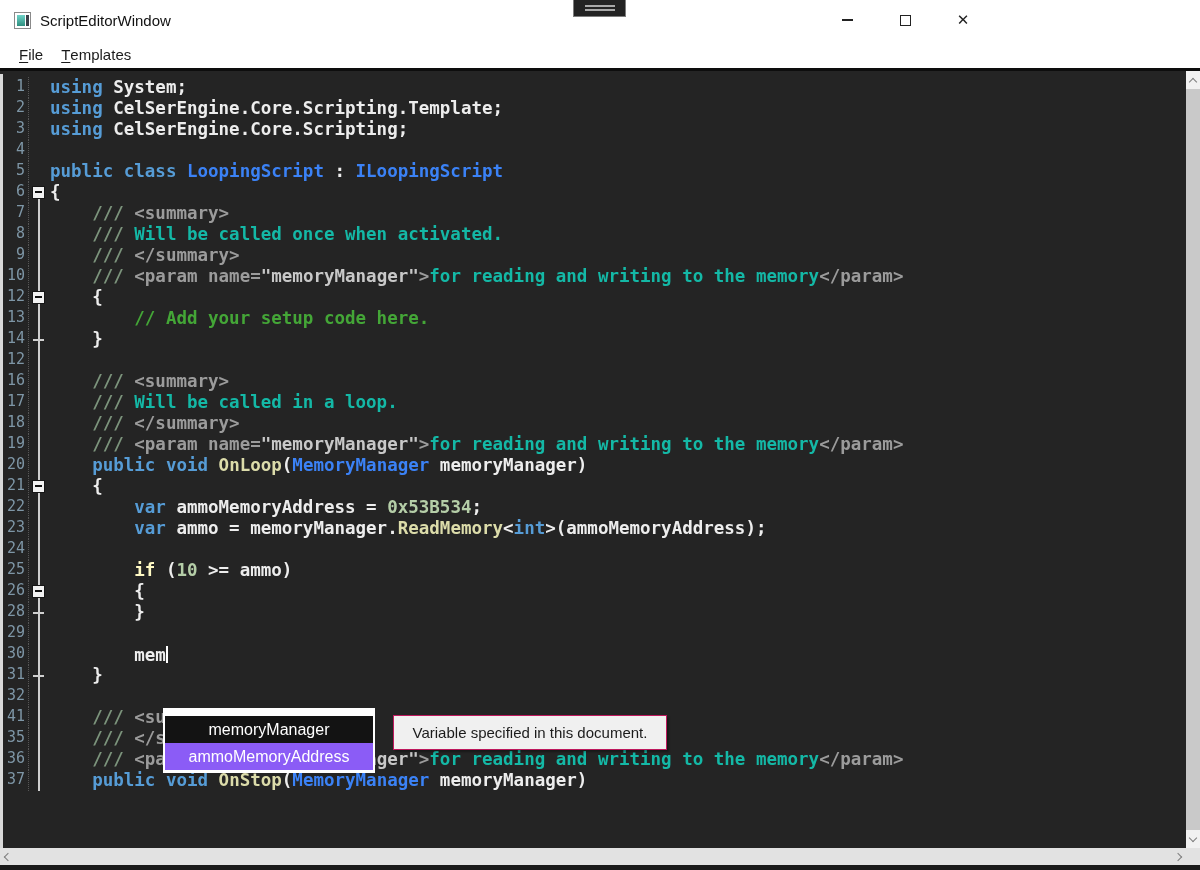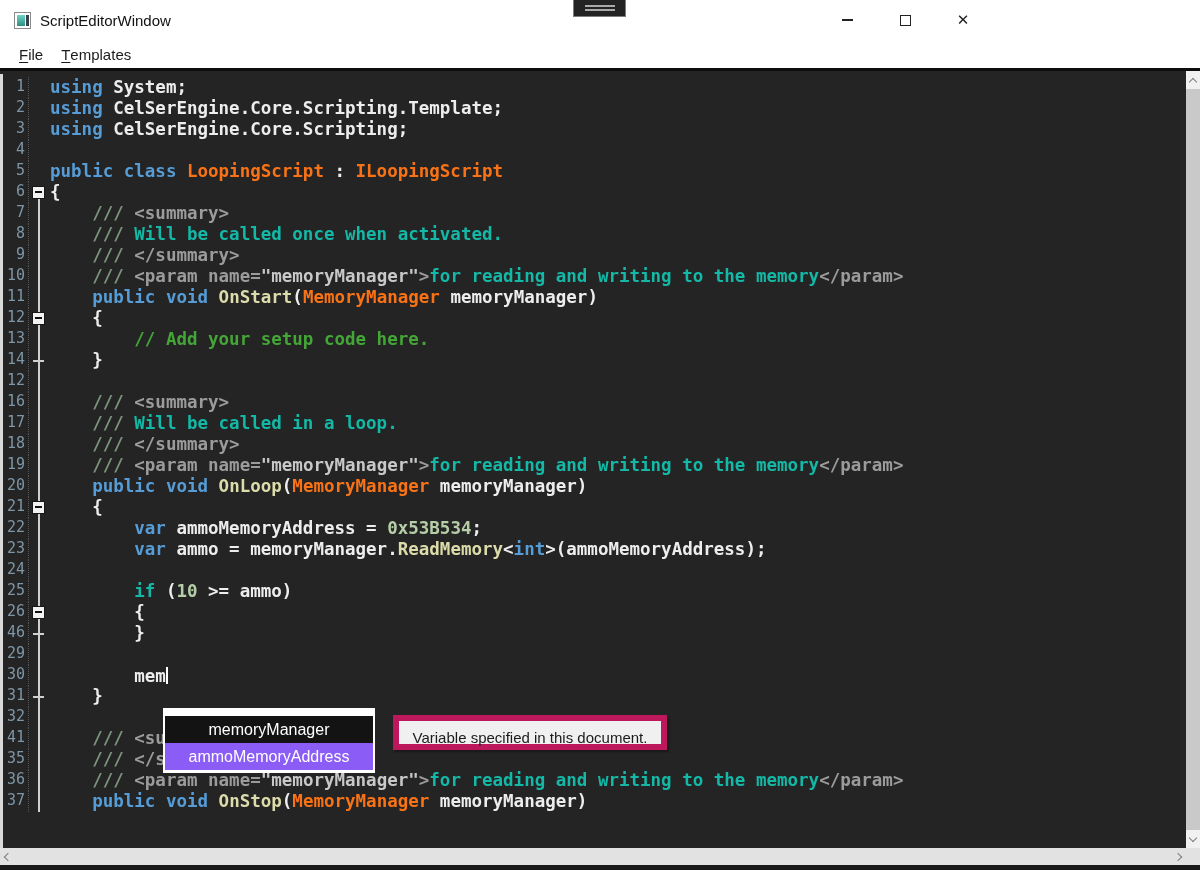--- a/index.html
+++ b/index.html
@@ -45,35 +45,35 @@
   .vl{position:absolute;left:9px;top:0;bottom:0;width:1.5px;background:#d0d0d0}
   .vl.half{top:10px}
   .fbox{position:absolute;left:3px;top:4px;width:13px;height:13px;background:#f2f2f2;
     border:1px solid #161616}
   .fbox::after{content:'';position:absolute;left:2px;right:2px;top:4.2px;height:1.6px;background:#111}
   .fend{position:absolute;left:4px;top:10px;width:11px;height:1.5px;background:#d0d0d0}
   .code{flex:1;font:700 17.5px "DejaVu Sans Mono",monospace;color:#ededed}
   .caret{display:inline-block;width:2px;height:17px;background:#fff;transform:translateY(2px)}
 
   
-  .kw{color:#569cd6}.typ{color:#f97316}.met{color:#dcdcaa}.num{color:#b5cea8}
+  .kw{color:#569cd6}.typ{color:#3b82f6}.met{color:#dcdcaa}.num{color:#b5cea8}
   .pln{color:#ededed}.doc{color:#14b8a6}.cmt{color:#44a637}.doc-d{color:#7c947c}
-  .tag{color:#9b9b9b}.attr{color:#c8c8c8}.ctl{color:#14b8a6}
+  .tag{color:#9b9b9b}.attr{color:#c8c8c8}.ctl{color:#fef9c3}
 
   
   .popup{position:absolute;left:163px;top:637px;width:212px;background:#131313;
     border:2px solid #fff;border-top-width:8px;border-bottom-width:3px}
   
   .popup-item{height:27px;line-height:27px;text-align:center;color:#fff;font-size:16px;
     font-family:"Liberation Sans",sans-serif}
   .popup-item.selected{background:#8b5cf6}
 
   
   .tooltip{position:absolute;left:393px;top:644px;width:274px;height:35px;line-height:33px;
-    text-align:center;background:#f0f0f0;border:6px solid #be185d;
+    text-align:center;background:#f0f0f0;border:1px solid #be185d;
     box-shadow:2px 2px 2px rgba(0,0,0,.35);color:#1b1b1b;font-size:15px}
 
   
   .hscroll{position:absolute;left:0;top:777px;width:1186px;height:17px;background:#e2e2e2;
     display:flex;justify-content:space-between;align-items:center;padding:0 5px}
   .chev{width:6px;height:6px;border-left:1.5px solid #7e7e7e;border-top:1.5px solid #7e7e7e;
     display:inline-block}
   .chev.left{transform:rotate(-45deg)}
   .chev.right{transform:rotate(135deg)}
   .chev.up{transform:rotate(45deg);margin-top:3px}
@@ -123,37 +123,36 @@
         <div class="line"><span class="ln">1</span><span class="fold"></span><span class="code"><span class="kw">using</span><span class="pln"> System;</span></span></div>
         <div class="line"><span class="ln">2</span><span class="fold"></span><span class="code"><span class="kw">using</span><span class="pln"> CelSerEngine.Core.Scripting.Template;</span></span></div>
         <div class="line"><span class="ln">3</span><span class="fold"></span><span class="code"><span class="kw">using</span><span class="pln"> CelSerEngine.Core.Scripting;</span></span></div>
         <div class="line"><span class="ln">4</span><span class="fold"></span><span class="code"></span></div>
         <div class="line"><span class="ln">5</span><span class="fold"></span><span class="code"><span class="kw">public class </span><span class="typ">LoopingScript</span><span class="pln"> : </span><span class="typ">ILoopingScript</span></span></div>
         <div class="line"><span class="ln">6</span><span class="fold"><i class="vl half"></i><i class="fbox"></i></span><span class="code"><span class="pln">{</span></span></div>
         <div class="line"><span class="ln">7</span><span class="fold"><i class="vl"></i></span><span class="code"><span class="doc-d">    /// </span><span class="tag">&lt;summary&gt;</span></span></div>
         <div class="line"><span class="ln">8</span><span class="fold"><i class="vl"></i></span><span class="code"><span class="doc-d">    /// </span><span class="doc">Will be called once when activated.</span></span></div>
         <div class="line"><span class="ln">9</span><span class="fold"><i class="vl"></i></span><span class="code"><span class="doc-d">    /// </span><span class="tag">&lt;/summary&gt;</span></span></div>
         <div class="line"><span class="ln">10</span><span class="fold"><i class="vl"></i></span><span class="code"><span class="doc-d">    /// </span><span class="tag">&lt;param name=</span><span class="attr">"memoryManager"</span><span class="tag">&gt;</span><span class="doc">for reading and writing to the memory</span><span class="tag">&lt;/param&gt;</span></span></div>
-        <div class="line"><span class="ln">11</span><span class="fold"><i class="vl"></i></span><span class="code"><span class="pln">    </span><span class="kw">public void </span><span class="met">OnStart</span><span class="pln">(</span><span class="typ">MemoryManager</span><span class="pln"> memoryManager)</span></span></div>
         <div class="line"><span class="ln">12</span><span class="fold"><i class="vl"></i><i class="fbox"></i></span><span class="code"><span class="pln">    {</span></span></div>
         <div class="line"><span class="ln">13</span><span class="fold"><i class="vl"></i></span><span class="code"><span class="cmt">        // Add your setup code here.</span></span></div>
         <div class="line"><span class="ln">14</span><span class="fold"><i class="vl"></i><i class="fend"></i></span><span class="code"><span class="pln">    }</span></span></div>
         <div class="line"><span class="ln">12</span><span class="fold"><i class="vl"></i></span><span class="code"></span></div>
         <div class="line"><span class="ln">16</span><span class="fold"><i class="vl"></i></span><span class="code"><span class="doc-d">    /// </span><span class="tag">&lt;summary&gt;</span></span></div>
         <div class="line"><span class="ln">17</span><span class="fold"><i class="vl"></i></span><span class="code"><span class="doc-d">    /// </span><span class="doc">Will be called in a loop.</span></span></div>
         <div class="line"><span class="ln">18</span><span class="fold"><i class="vl"></i></span><span class="code"><span class="doc-d">    /// </span><span class="tag">&lt;/summary&gt;</span></span></div>
         <div class="line"><span class="ln">19</span><span class="fold"><i class="vl"></i></span><span class="code"><span class="doc-d">    /// </span><span class="tag">&lt;param name=</span><span class="attr">"memoryManager"</span><span class="tag">&gt;</span><span class="doc">for reading and writing to the memory</span><span class="tag">&lt;/param&gt;</span></span></div>
         <div class="line"><span class="ln">20</span><span class="fold"><i class="vl"></i></span><span class="code"><span class="pln">    </span><span class="kw">public void </span><span class="met">OnLoop</span><span class="pln">(</span><span class="typ">MemoryManager</span><span class="pln"> memoryManager)</span></span></div>
         <div class="line"><span class="ln">21</span><span class="fold"><i class="vl"></i><i class="fbox"></i></span><span class="code"><span class="pln">    {</span></span></div>
         <div class="line"><span class="ln">22</span><span class="fold"><i class="vl"></i></span><span class="code"><span class="pln">        </span><span class="kw">var</span><span class="pln"> ammoMemoryAddress = </span><span class="num">0x53B534</span><span class="pln">;</span></span></div>
         <div class="line"><span class="ln">23</span><span class="fold"><i class="vl"></i></span><span class="code"><span class="pln">        </span><span class="kw">var</span><span class="pln"> ammo = memoryManager.</span><span class="met">ReadMemory</span><span class="pln">&lt;</span><span class="kw">int</span><span class="pln">&gt;(ammoMemoryAddress);</span></span></div>
         <div class="line"><span class="ln">24</span><span class="fold"><i class="vl"></i></span><span class="code"></span></div>
         <div class="line"><span class="ln">25</span><span class="fold"><i class="vl"></i></span><span class="code"><span class="pln">        </span><span class="ctl">if</span><span class="pln"> (</span><span class="num">10</span><span class="pln"> &gt;= ammo)</span></span></div>
         <div class="line"><span class="ln">26</span><span class="fold"><i class="vl"></i><i class="fbox"></i></span><span class="code"><span class="pln">        {</span></span></div>
-        <div class="line"><span class="ln">46</span><span class="fold"><i class="vl"></i><i class="fend"></i></span><span class="code"><span class="pln">        }</span></span></div>
+        <div class="line"><span class="ln">28</span><span class="fold"><i class="vl"></i><i class="fend"></i></span><span class="code"><span class="pln">        }</span></span></div>
         <div class="line"><span class="ln">29</span><span class="fold"><i class="vl"></i></span><span class="code"></span></div>
         <div class="line"><span class="ln">30</span><span class="fold"><i class="vl"></i></span><span class="code"><span class="pln">        mem</span><span class="caret"></span></span></div>
         <div class="line"><span class="ln">31</span><span class="fold"><i class="vl"></i><i class="fend"></i></span><span class="code"><span class="pln">    }</span></span></div>
         <div class="line"><span class="ln">32</span><span class="fold"><i class="vl"></i></span><span class="code"></span></div>
         <div class="line"><span class="ln">41</span><span class="fold"><i class="vl"></i></span><span class="code"><span class="doc-d">    /// </span><span class="tag">&lt;summary&gt;</span></span></div>
         <div class="line"><span class="ln">35</span><span class="fold"><i class="vl"></i></span><span class="code"><span class="doc-d">    /// </span><span class="tag">&lt;/summary&gt;</span></span></div>
         <div class="line"><span class="ln">36</span><span class="fold"><i class="vl"></i></span><span class="code"><span class="doc-d">    /// </span><span class="tag">&lt;param name=</span><span class="attr">"memoryManager"</span><span class="tag">&gt;</span><span class="doc">for reading and writing to the memory</span><span class="tag">&lt;/param&gt;</span></span></div>
         <div class="line"><span class="ln">37</span><span class="fold"><i class="vl"></i></span><span class="code"><span class="pln">    </span><span class="kw">public void </span><span class="met">OnStop</span><span class="pln">(</span><span class="typ">MemoryManager</span><span class="pln"> memoryManager)</span></span></div>
       </div>
   </div>

